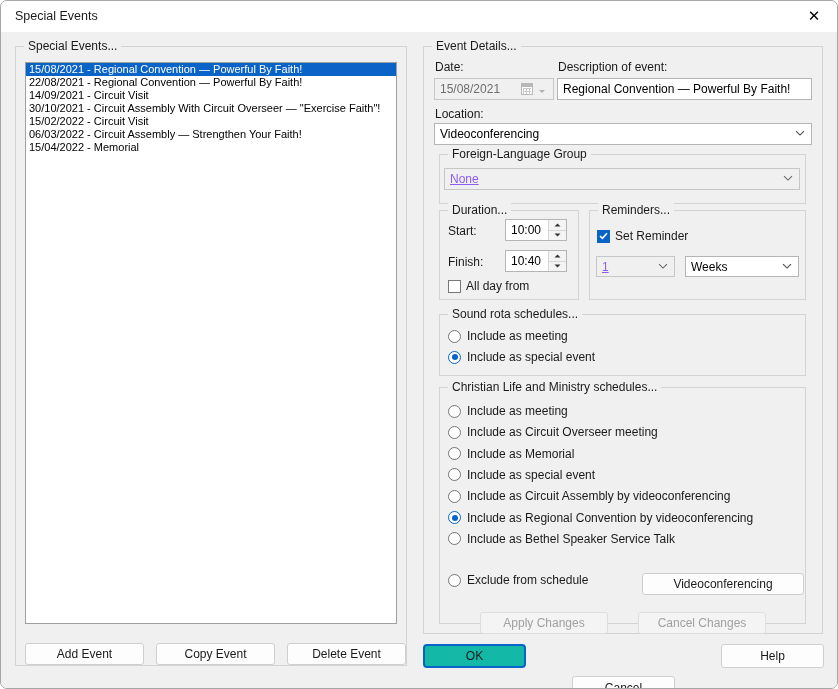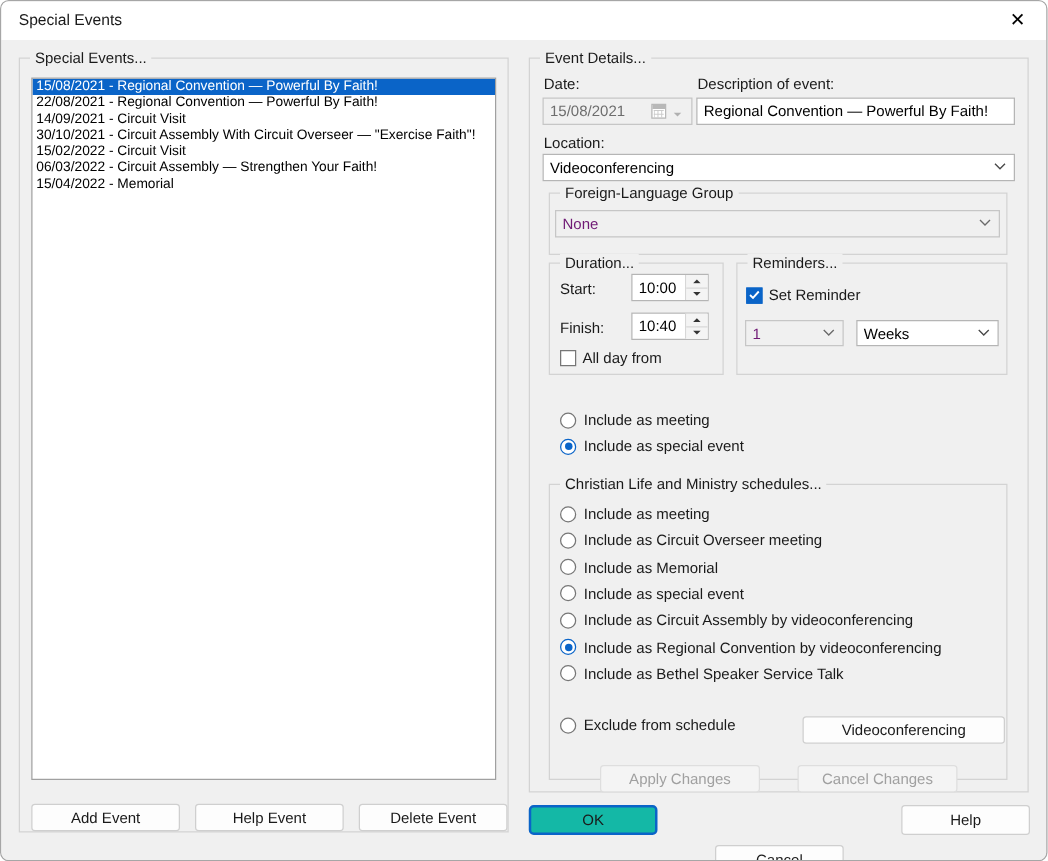--- a/index.html
+++ b/index.html
@@ -144,21 +144,21 @@
     position: absolute;
     background: #ffffff;
     border: 1px solid #b5b5b5;
     box-sizing: border-box;
     display: flex; align-items: center;
     padding-left: 5px;
     font-size: 12px;
     color: #000;
     white-space: nowrap;
   }
-  .combo.disabled { background: #f0f0f0; color: #701a75; border-color: #c6c6c6; }
+  .combo.disabled { background: #f0f0f0; color: #8b5cf6; border-color: #c6c6c6; text-decoration: underline; }
   .combo .chev {
     position: absolute;
     right: 7px; top: 50%;
     transform: translateY(-55%);
     width: 9px; height: 9px;
   }
   .combo .chev svg { display:block; }
 
   
   .datepicker {
@@ -290,21 +290,21 @@
           <div class="list-item">15/02/2022 - Circuit Visit</div>
           <div class="list-item">06/03/2022 - Circuit Assembly — Strengthen Your Faith!</div>
           <div class="list-item">15/04/2022 - Memorial</div>
         </div>
     </div>
 
     <div class="btn" style="left:24px; top:611px; width:119px; height:22px;">
       <span>Add Event</span>
     </div>
     <div class="btn" style="left:155px; top:611px; width:119px; height:22px;">
-      <span>Help Event</span>
+      <span>Copy Event</span>
     </div>
     <div class="btn" style="left:286px; top:611px; width:119px; height:22px;">
       <span>Delete Event</span>
     </div>
 
     <div class="group" style="left:422px; top:14px; width:400px; height:588px;">
       <div class="gtitle">Event Details...</div>
     </div>
 
     <div class="lbl" style="left:434px; top:28px;">Date:</div>
@@ -406,20 +406,23 @@
     </div>
     <div class="combo" style="left:684px; top:224px; width:114px; height:21px;">
       <span>Weeks</span>
       <span class="chev">
         <svg width="10" height="8" viewBox="0 0 10 8">
             <path d="M1 2 L5 6 L9 2" stroke="#4a4a4a" stroke-width="1.1" fill="none"></path>
           </svg>
       </span>
     </div>
 
+    <div class="group" style="left:438px; top:282px; width:367px; height:62px;">
+      <div class="gtitle">Sound rota schedules...</div>
+    </div>
     <div id="sound-rota-options">
         <div class="rb-row" style="left: 447px; top: 297px;">
           <span class="rb-circle"></span>
           <span class="rb-lbl">Include as meeting</span>
         </div>
         <div class="rb-row" style="left: 447px; top: 318px;">
           <span class="rb-circle checked"></span>
           <span class="rb-lbl">Include as special event</span>
         </div>
       </div>

